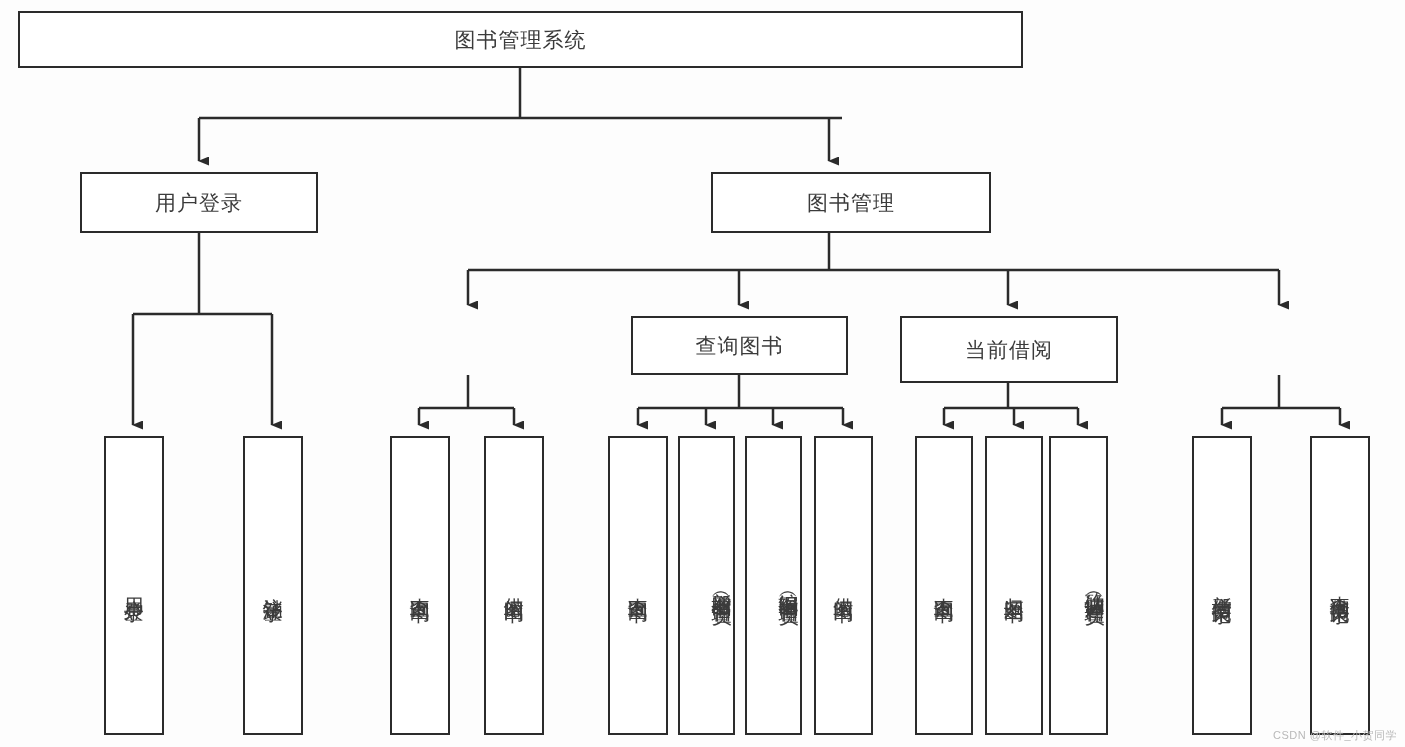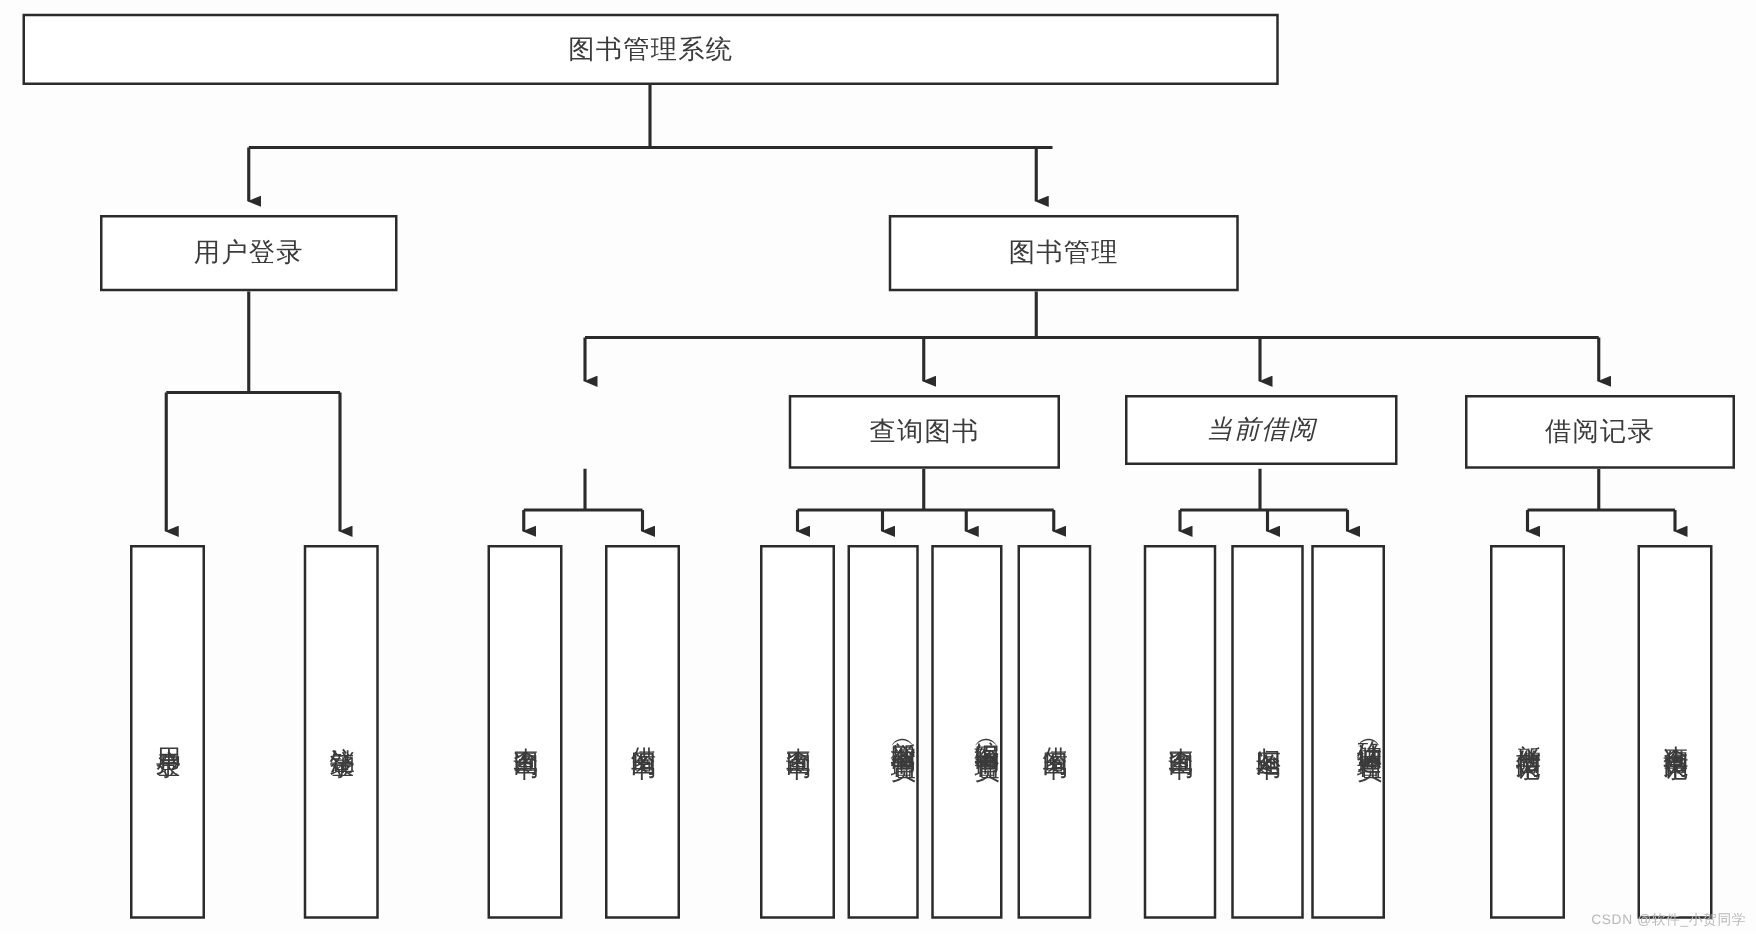--- a/index.html
+++ b/index.html
@@ -131,25 +131,22 @@
   <div class="node horiz" style="left:80px; top:172px; width:238px; height:61px;">
     <span>用户登录</span>
   </div>
   <div class="node horiz" style="left:711px; top:172px; width:280px; height:61px;text-align:center;">
     <span>图书管理</span>
   </div>
 
   <div class="node horiz" style="left:631px; top:316px; width:217px; height:59px;">
     <span>查询图书</span>
   </div>
-  <div class="node horiz" style="left:900px; top:316px; width:218px; height:56px;font-style:italic;">
+  <div class="node horiz" style="left:900px; top:316px; width:218px; height:67px;">
     <span>当前借阅</span>
-  </div>
-  <div class="node horiz" style="left:1172px; top:316px; width:216px; height:59px;">
-    <span>借阅记录</span>
   </div>
 
   <div class="node vert" style="left:104px; top:436px; width:60px; height:299px; align-items:center;">
     <span class="vtext">用户登录</span>
   </div>
   <div class="node vert" style="left:243px; top:436px; width:60px; height:299px; align-items:center;">
     <span class="vtext">注销登录</span>
   </div>
   <div class="node vert" style="left:390px; top:436px; width:60px; height:299px; align-items:center;">
     <span class="vtext">查询图书</span>

